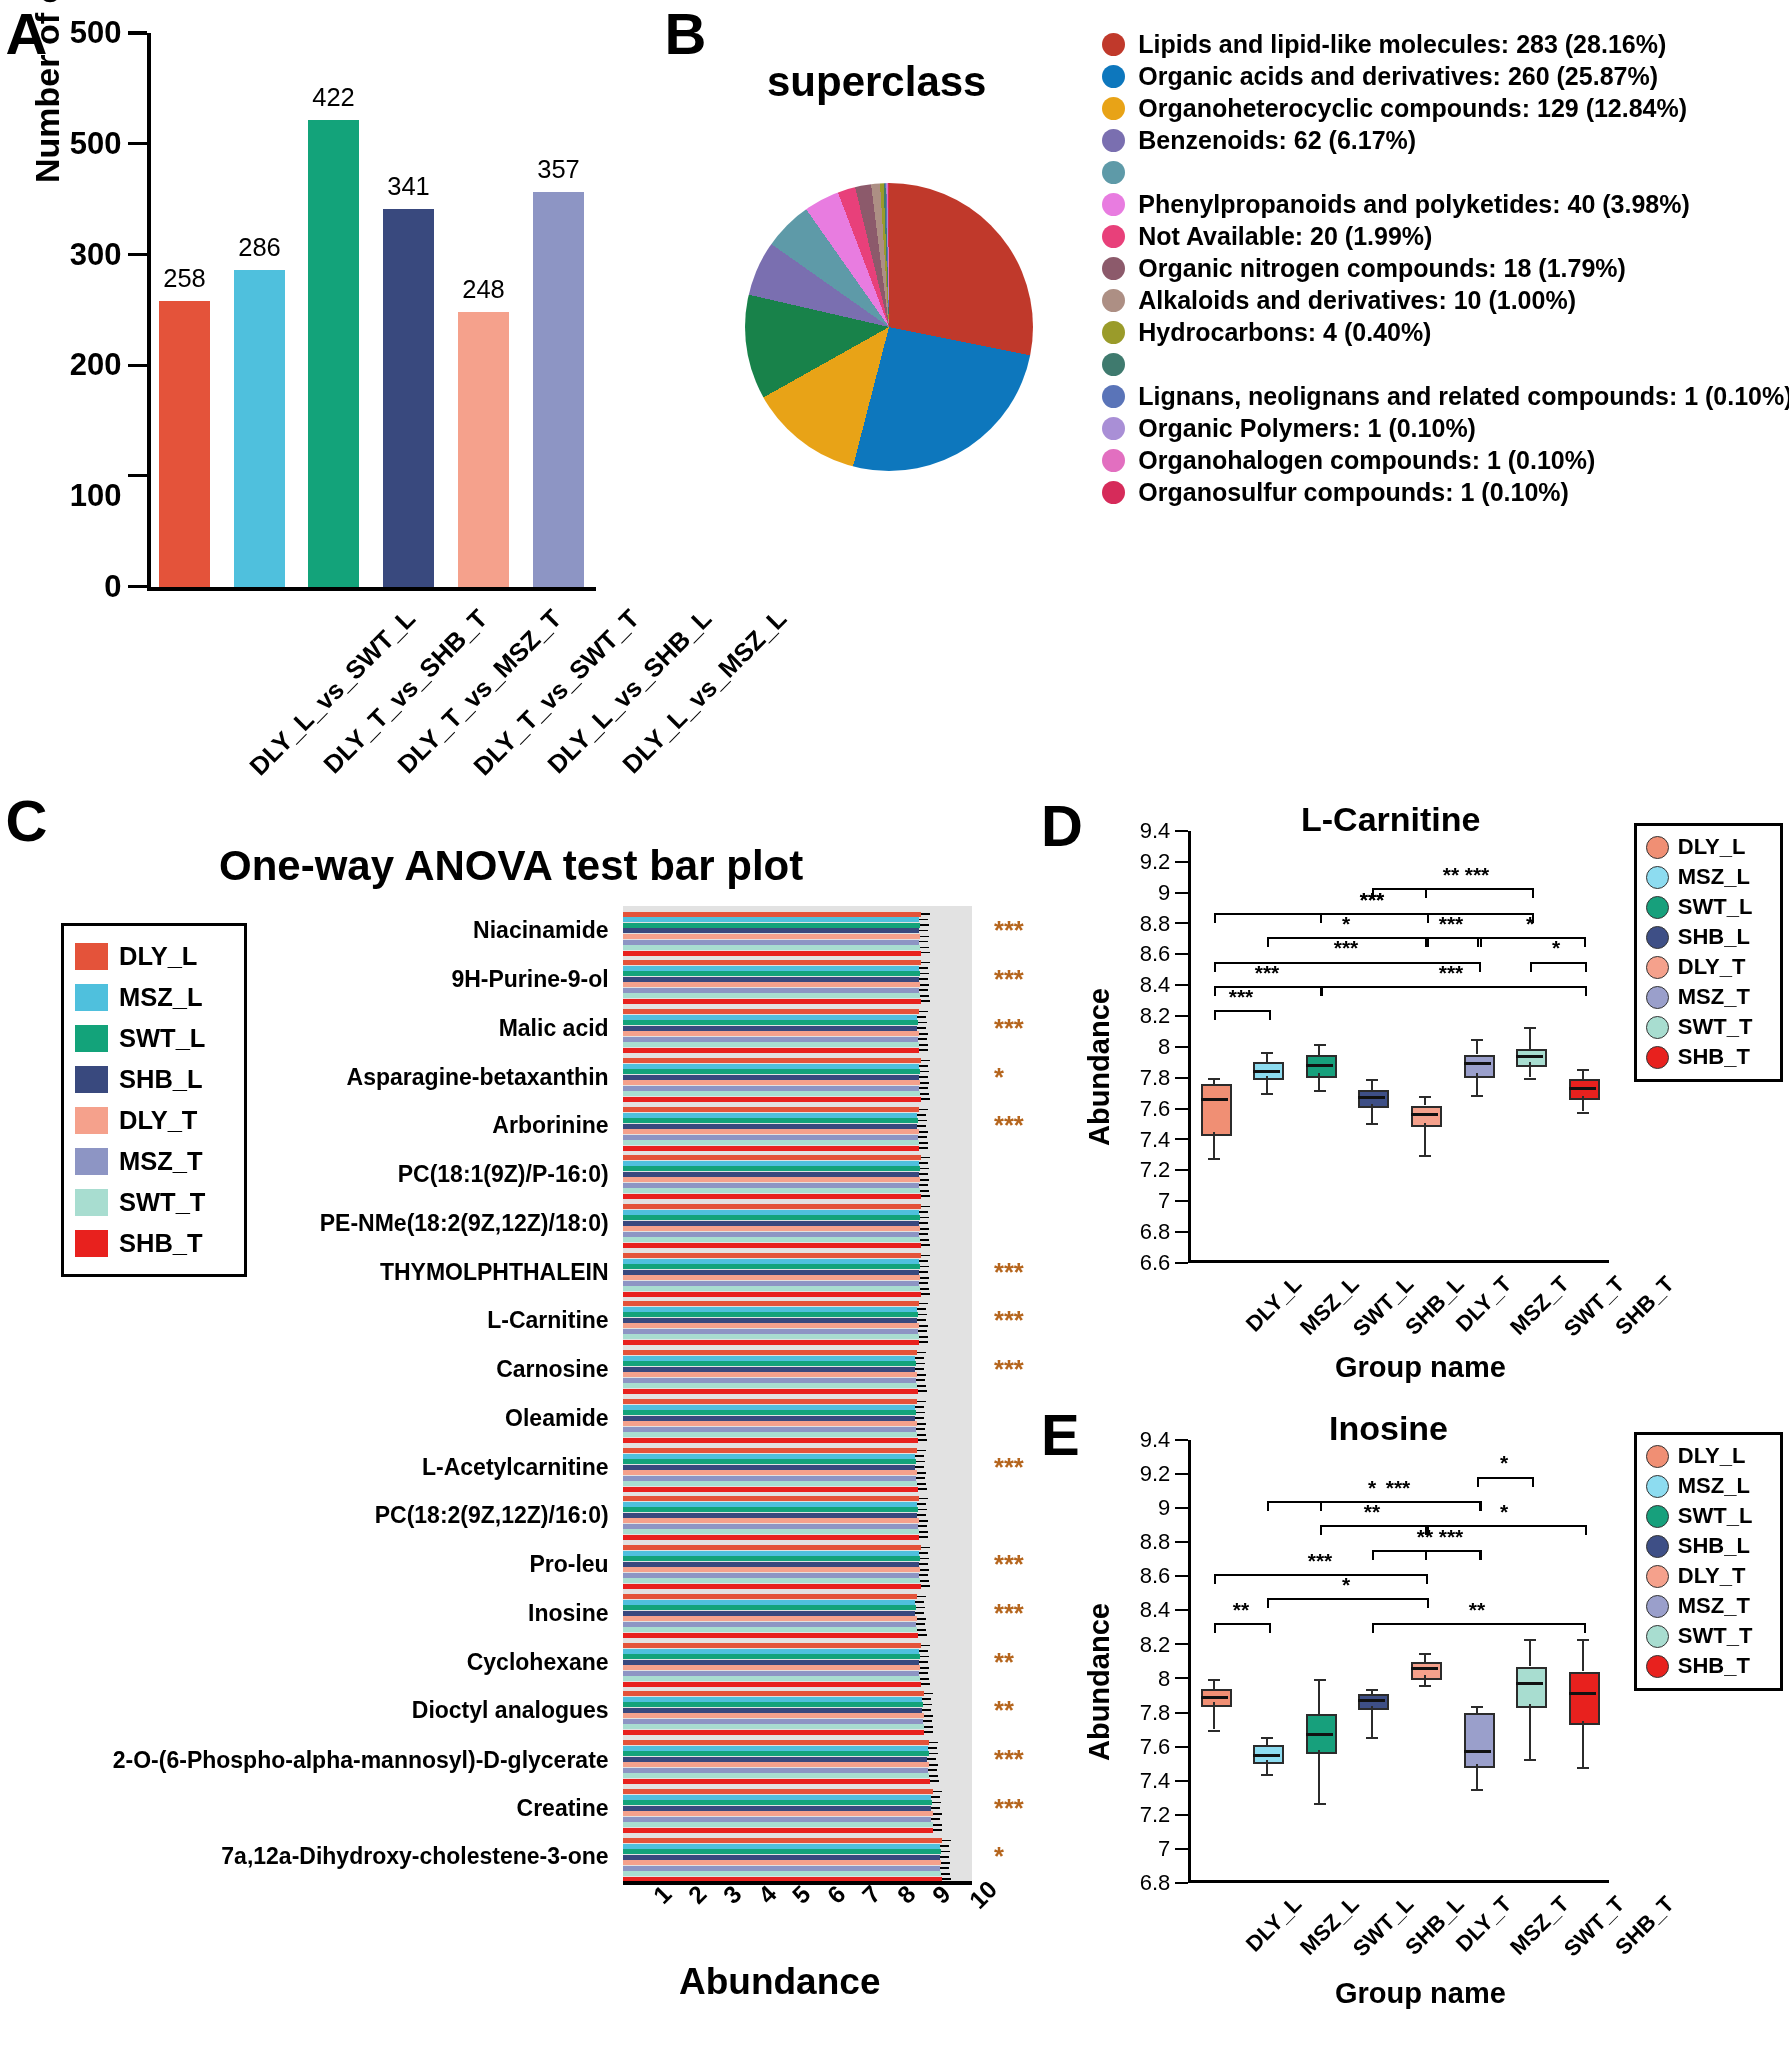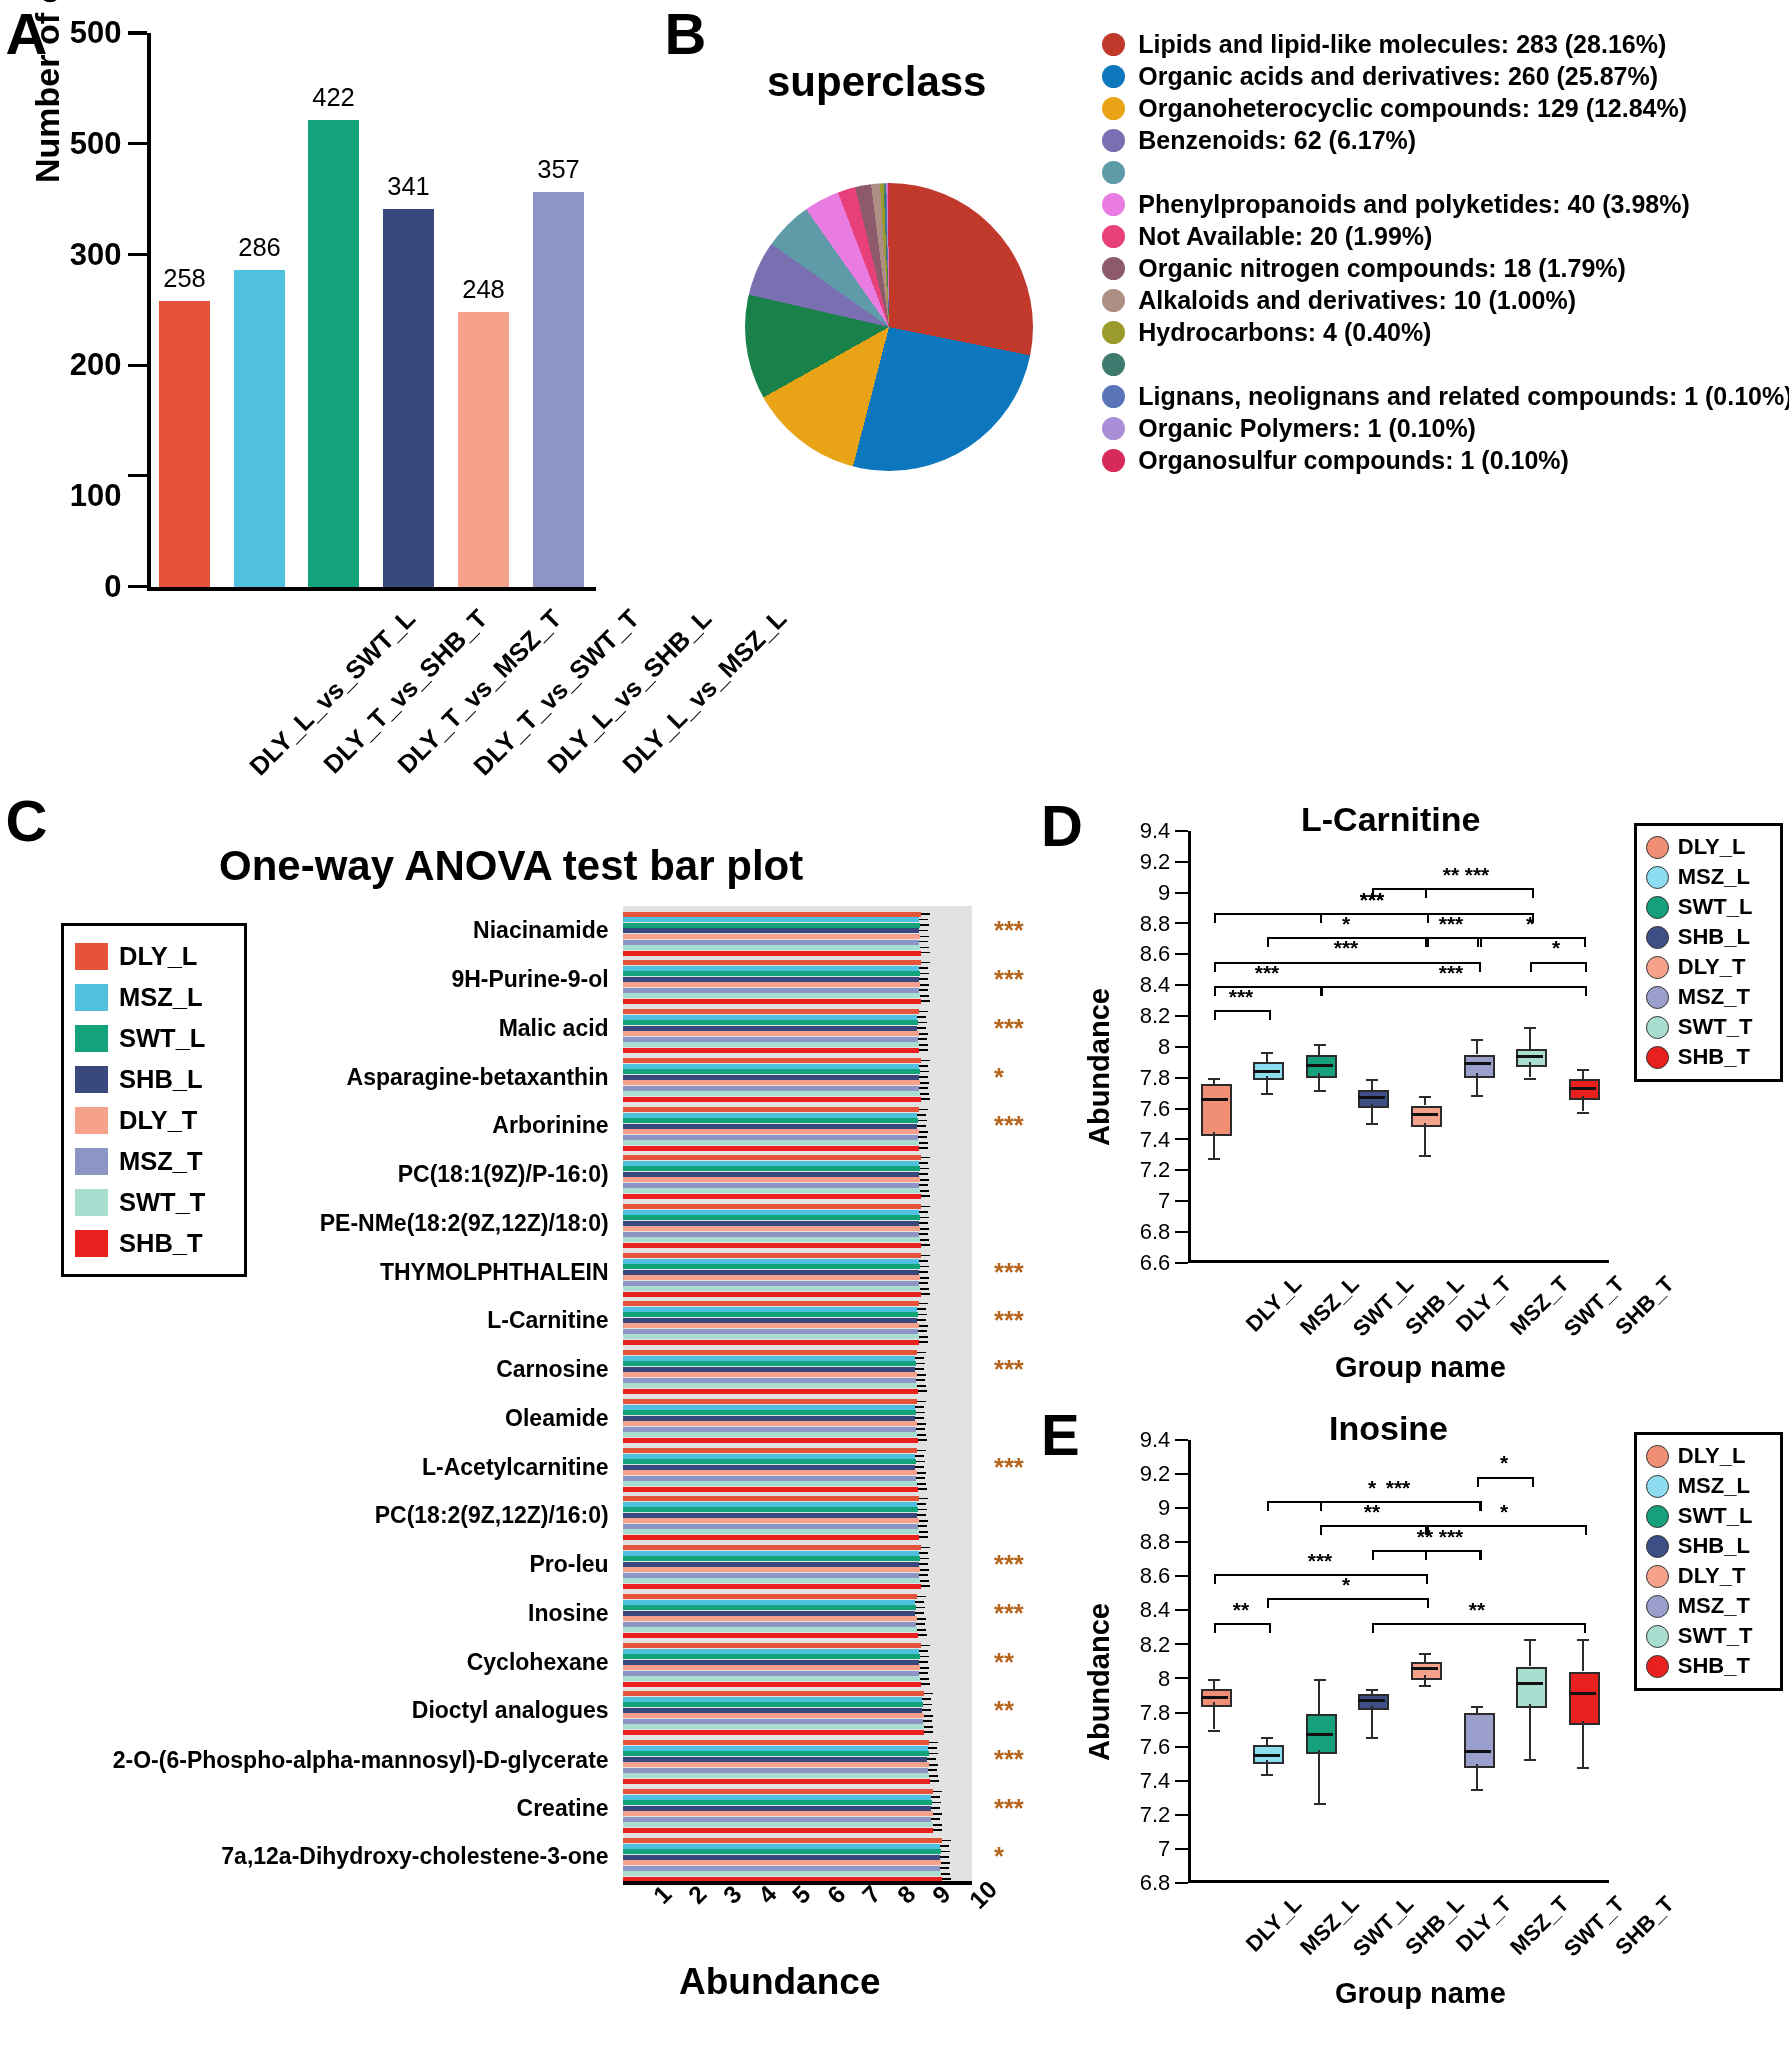--- a/index.html
+++ b/index.html
@@ -165,20 +165,24 @@
       <div class="b-legrow">
         <span class="b-dot" style="background: rgb(63, 122, 110);"></span>
       </div>
       <div class="b-legrow">
         <span class="b-dot" style="background: rgb(90, 116, 184);"></span>
         <span class="b-legtext">Lignans, neolignans and related compounds: 1 (0.10%)</span>
       </div>
       <div class="b-legrow">
         <span class="b-dot" style="background: rgb(169, 143, 214);"></span>
         <span class="b-legtext">Organic Polymers: 1 (0.10%)</span>
+      </div>
+      <div class="b-legrow">
+        <span class="b-dot" style="background: rgb(226, 111, 192);"></span>
+        <span class="b-legtext">Organohalogen compounds: 1 (0.10%)</span>
       </div>
       <div class="b-legrow">
         <span class="b-dot" style="background: rgb(214, 43, 90);"></span>
         <span class="b-legtext">Organosulfur compounds: 1 (0.10%)</span>
       </div>
     </div>
 </div>
 
 <div id="panelC">
   <div class="panel-letter" style="left:5.5px;top:0;">C</div>

